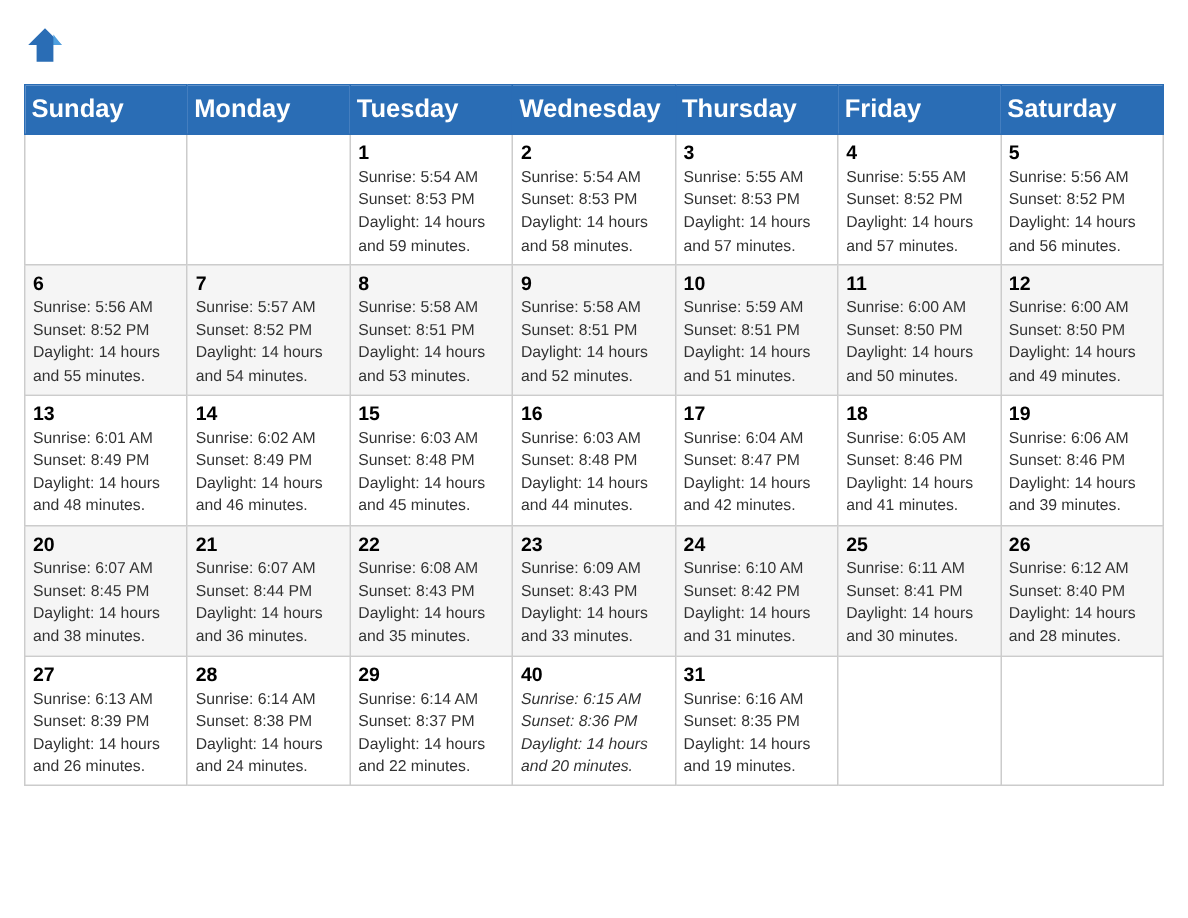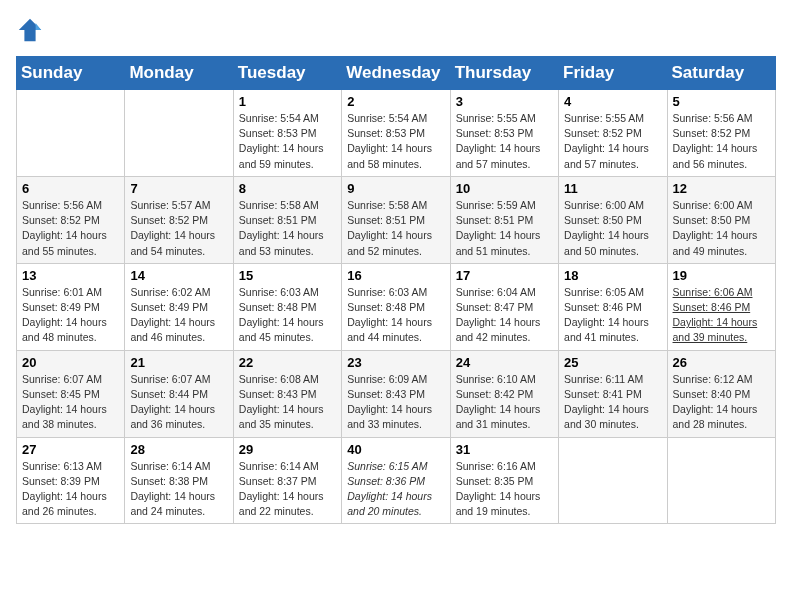--- a/index.html
+++ b/index.html
@@ -193,21 +193,21 @@
 Daylight: 14 hours
 and 44 minutes.</span></td>
         <td><span class="day-number">17</span><span class="day-info" style="white-space: pre-line;">Sunrise: 6:04 AM
 Sunset: 8:47 PM
 Daylight: 14 hours
 and 42 minutes.</span></td>
         <td><span class="day-number">18</span><span class="day-info" style="white-space: pre-line;">Sunrise: 6:05 AM
 Sunset: 8:46 PM
 Daylight: 14 hours
 and 41 minutes.</span></td>
-        <td><span class="day-number">19</span><span class="day-info" style="white-space: pre-line; text-decoration: underline;">Sunrise: 6:06 AM
+        <td><span class="day-number">19</span><span class="day-info" style="white-space: pre-line;">Sunrise: 6:06 AM
 Sunset: 8:46 PM
 Daylight: 14 hours
 and 39 minutes.</span></td>
       </tr>
       <tr>
         <td><span class="day-number">20</span><span class="day-info" style="white-space: pre-line;">Sunrise: 6:07 AM
 Sunset: 8:45 PM
 Daylight: 14 hours
 and 38 minutes.</span></td>
         <td><span class="day-number">21</span><span class="day-info" style="white-space: pre-line;">Sunrise: 6:07 AM

